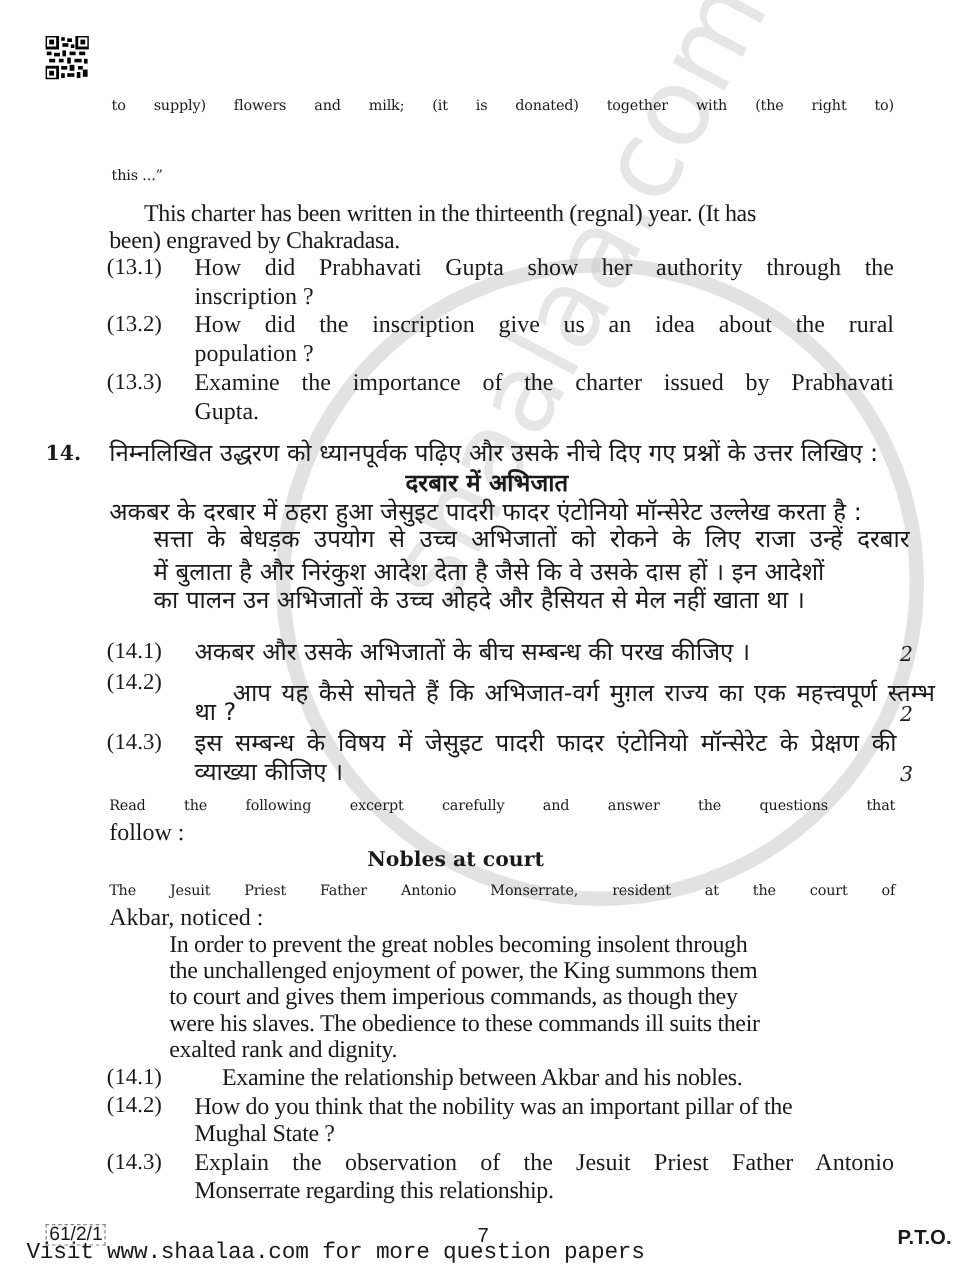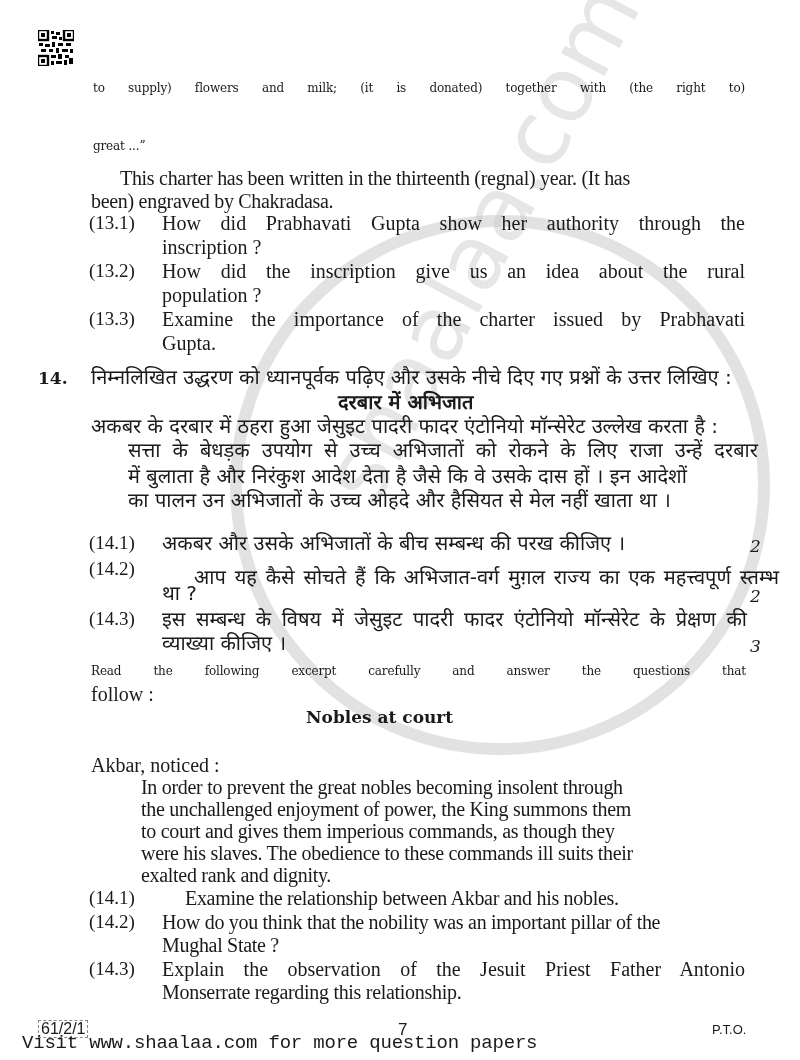--- a/index.html
+++ b/index.html
@@ -15,21 +15,21 @@
   .num { position: absolute; font-family: "Liberation Serif", serif; font-size: 19px; }
   .mark { position: absolute; font-family: "DejaVu Serif", serif; font-style: italic; font-size: 17px; }
   .qr { position: absolute; left: 38px; top: 30px; width: 36px; height: 36px; }
   .watermark { position: absolute; left: 230px; top: 215px; width: 540px; height: 540px;
                border-radius: 50%; border: 12px solid rgba(190,190,190,0.45); box-sizing: border-box; pointer-events: none; }
   .wm-text { position: absolute; left: 300px; top: 470px; font-family: "DejaVu Sans", sans-serif; font-size: 90px;
              color: rgba(200,200,200,0.45); transform: rotate(-62deg); transform-origin: left top; pointer-events: none; white-space: nowrap; }
   .footer-code { position: absolute; left: 38px; top: 1020px; font-family: "Liberation Sans", sans-serif; font-size: 16px;
                  border: 1px dashed #888; padding: 0 2px; line-height: 16px; }
   .footer-page { position: absolute; left: 398px; top: 1020px; font-family: "Liberation Sans", sans-serif; font-size: 17px; }
-  .footer-pto { position: absolute; left: 712px; top: 1022px; font-family: "Liberation Sans", sans-serif; font-size: 13px; }
+  .footer-pto { position: absolute; left: 748px; top: 1022px; font-family: "Liberation Sans", sans-serif; font-size: 17px; font-weight: bold; }
   .footer-visit { position: absolute; left: 22px; top: 1032px; font-family: Liberation Mono, monospace; font-size: 19px; letter-spacing: -0.2px; }
 </style>
 </head>
 <body>
 
 <div class="page">
 
   <div class="watermark"></div>
   <div class="wm-text">shaalaa.com</div>
 
@@ -57,21 +57,21 @@
     <rect x="13" y="25" width="5" height="3" fill="#000"></rect>
       <rect x="20" y="24" width="4" height="5" fill="#000"></rect>
     <rect x="27" y="25" width="4" height="3" fill="#000"></rect>
       <rect x="13" y="31" width="3" height="4" fill="#000"></rect>
     <rect x="18" y="31" width="6" height="3" fill="#000"></rect>
       <rect x="26" y="30" width="3" height="5" fill="#000"></rect>
     <rect x="31" y="28" width="4" height="6" fill="#000"></rect>
   </svg>
 
   <div class="ln en just" style="left:93px; top:77px; width:652px;">to supply) flowers and milk; (it is donated) together with (the right to)</div>
-  <div class="ln en" style="left:93px; top:135px;">great ...”</div>
+  <div class="ln en" style="left:93px; top:135px;">this ...”</div>
 
   <div class="ln en2" style="left:120px; top:167px; width:625px; letter-spacing:-0.3px;">This charter has been written in the thirteenth (regnal) year. (It has</div>
   <div class="ln en2" style="left:91px; top:190px; letter-spacing:-0.3px;">been) engraved by Chakradasa.</div>
 
   <div class="num" style="left:89px; top:212px;">(13.1)</div>
   <div class="ln en2 just" style="left:162px; top:212px; width:583px;">How did Prabhavati Gupta show her authority through the</div>
   <div class="ln en2" style="left:162px; top:236px;">inscription ?</div>
 
   <div class="num" style="left:89px; top:260px;font-family:Liberation Serif, serif;">(13.2)</div>
   <div class="ln en2 just" style="left:162px; top:260px; width:583px;">How did the inscription give us an idea about the rural</div>
@@ -99,20 +99,21 @@
   <div class="mark" style="left:750px; top:586px;">2</div>
 
   <div class="num" style="left:89px; top:608px;">(14.3)</div>
   <div class="ln hi just" style="left:162px; top:608px; width:585px;">इस सम्बन्ध के विषय में जेसुइट पादरी फादर एंटोनियो मॉन्सेरेट के प्रेक्षण की</div>
   <div class="ln hi" style="left:162px; top:632px;">व्याख्या कीजिए ।</div>
   <div class="mark" style="left:750px; top:636px;">3</div>
 
   <div class="ln en just" style="left:91px; top:660px; width:655px;">Read the following excerpt carefully and answer the questions that</div>
   <div class="ln en2" style="left:91px; top:683px;">follow :</div>
   <div class="ln bold" style="left:306px; top:706px; font-family:'DejaVu Serif',serif; font-size:17px;">Nobles at court</div>
+  <div class="ln en just" style="left:91px; top:731px; width:655px;">The Jesuit Priest Father Antonio Monserrate, resident at the court of</div>
   <div class="ln en2" style="left:91px; top:754px;">Akbar, noticed :</div>
 
   <div class="ln en2" style="left:141px; top:776px; letter-spacing:-0.3px;">In order to prevent the great nobles becoming insolent through</div>
   <div class="ln en2" style="left:141px; top:798px; letter-spacing:-0.3px;">the unchallenged enjoyment of power, the King summons them</div>
   <div class="ln en2" style="left:141px; top:820px; letter-spacing:-0.3px;">to court and gives them imperious commands, as though they</div>
   <div class="ln en2" style="left:141px; top:842px; letter-spacing:-0.3px;">were his slaves. The obedience to these commands ill suits their</div>
   <div class="ln en2" style="left:141px; top:864px; letter-spacing:-0.3px;">exalted rank and dignity.</div>
 
   <div class="num" style="left:89px; top:887px;">(14.1)</div>
   <div class="ln en2" style="left:162px; top:887px; letter-spacing:-0.3px;margin-left:23px;">Examine the relationship between Akbar and his nobles.</div>

